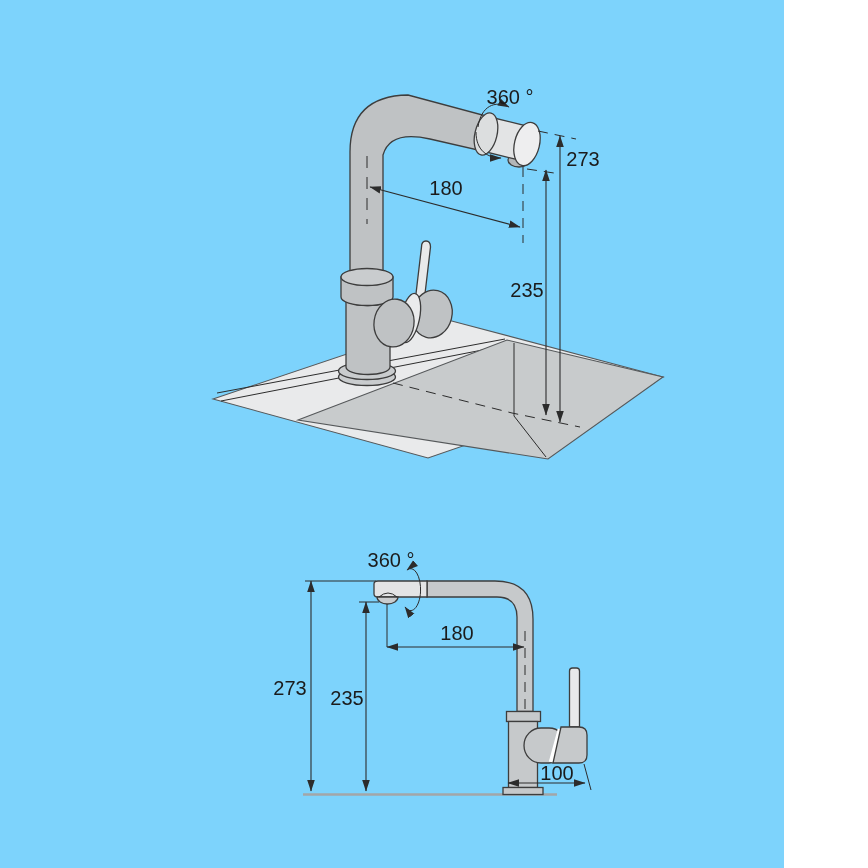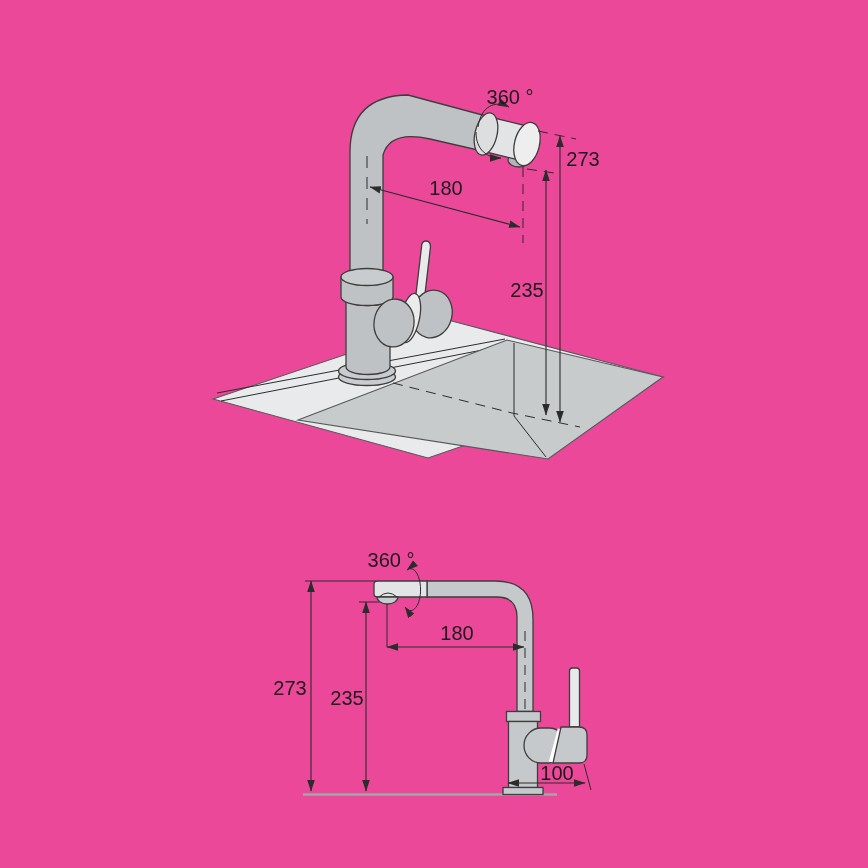--- a/index.html
+++ b/index.html
@@ -1,16 +1,16 @@
 <!DOCTYPE html>
 <html><head>
 <meta charset="utf-8">
 <style>
   html,body{margin:0;padding:0;background:#ffffff;}
-  .stage{position:relative;width:868px;height:868px;background:#ec4899;overflow:hidden;}
+  .stage{position:relative;width:784px;height:868px;background:#7dd3fc;overflow:hidden;}
   svg{position:absolute;left:0;top:0;}
   .lbl{font-family:"Liberation Sans","DejaVu Sans",sans-serif;font-size:20px;fill:#1b1b1b;}
   .ol{stroke:#3d3d3d;stroke-width:1.3;}
   .thin{stroke:#2c2c2c;stroke-width:1;fill:none;}
   .dim{stroke:#2c2c2c;stroke-width:1.1;fill:none;}
   .dsh{stroke-dasharray:10 7;}
   .dsh2{stroke-dasharray:12 9;}
 </style>
 </head>
 <body>

